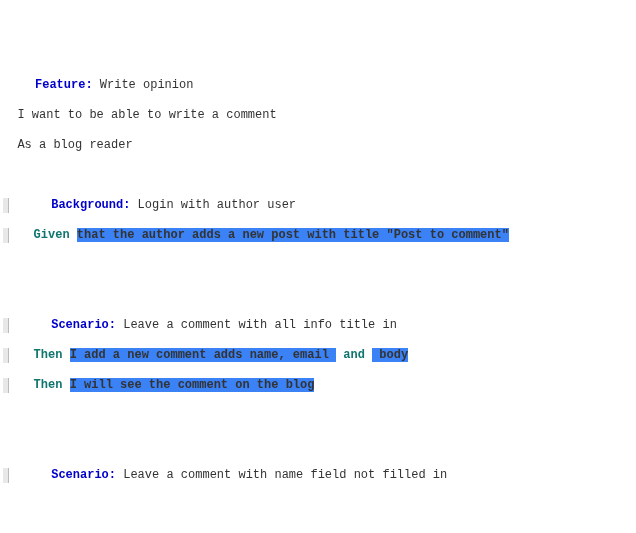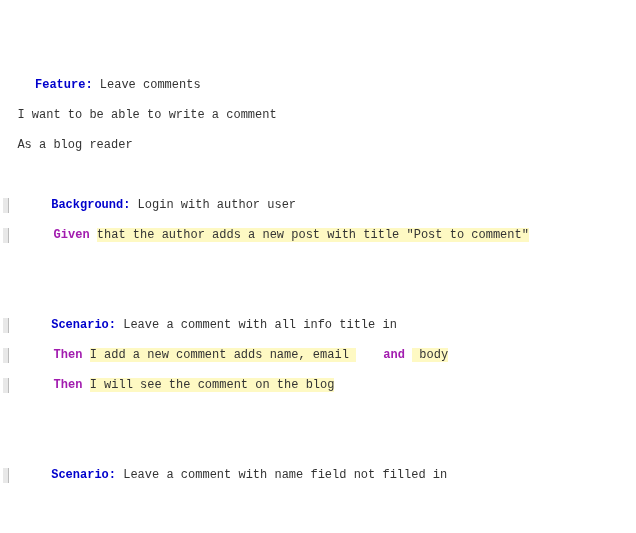--- a/index.html
+++ b/index.html
@@ -7,41 +7,41 @@
     padding: 3px 0 0 3px;
     font-family: "Courier New", Courier, monospace;
     font-size: 12px;
     line-height: 15px;
     color: #333;
     background: #fff;
     white-space: pre;
   }
   .line { white-space: pre; }
   .kw { color: #0000cc; font-weight: bold; margin-left: 32px; }
-  .step { color: #a21caf; font-weight: bold; margin-left: 20px; }
-  .hl { background: #fef9c3; }
+  .step { color: #0f766e; font-weight: bold; }
+  .hl { background: #3b82f6; font-weight: bold; }
   .gut {
     display: inline-block;
     width: 5px;
     margin-right: 3px;
     background: #e8e8e8;
     border-right: 1px solid #bbb;
     height: 15px;
     vertical-align: top;
   }
   .row { display: flex; align-items: flex-start; }
   .row .content { white-space: pre; }
 </style>
 </head>
 <body>
 
 
 
 <div>
-<div class="line"><span class="kw">Feature:</span><span> Leave comments</span></div>
+<div class="line"><span class="kw">Feature:</span><span> Write opinion</span></div>
 <div class="line">  I want to be able to write a comment</div>
 <div class="line">  As a blog reader</div>
 <div class="line"> </div>
 <div class="row"><span class="gut"></span><span class="content"> <span class="kw">Background:</span><span> Login with author user</span></span></div>
 <div class="row"><span class="gut"></span><span class="content">   <span class="step">Given</span> <span class="hl">that the author adds a new post with title "Post to comment"</span></span></div>
 <div class="line"> </div>
 <div class="line"> </div>
 <div class="row"><span class="gut"></span><span class="content"> <span class="kw">Scenario:</span><span> Leave a comment with all info title in</span></span></div>
 <div class="row"><span class="gut"></span><span class="content">   <span class="step">Then</span> <span class="hl">I add a new comment adds name, email </span> <span class="step">and</span> <span class="hl"> body</span></span></div>
 <div class="row"><span class="gut"></span><span class="content">   <span class="step">Then</span> <span class="hl">I will see the comment on the blog</span></span></div>

